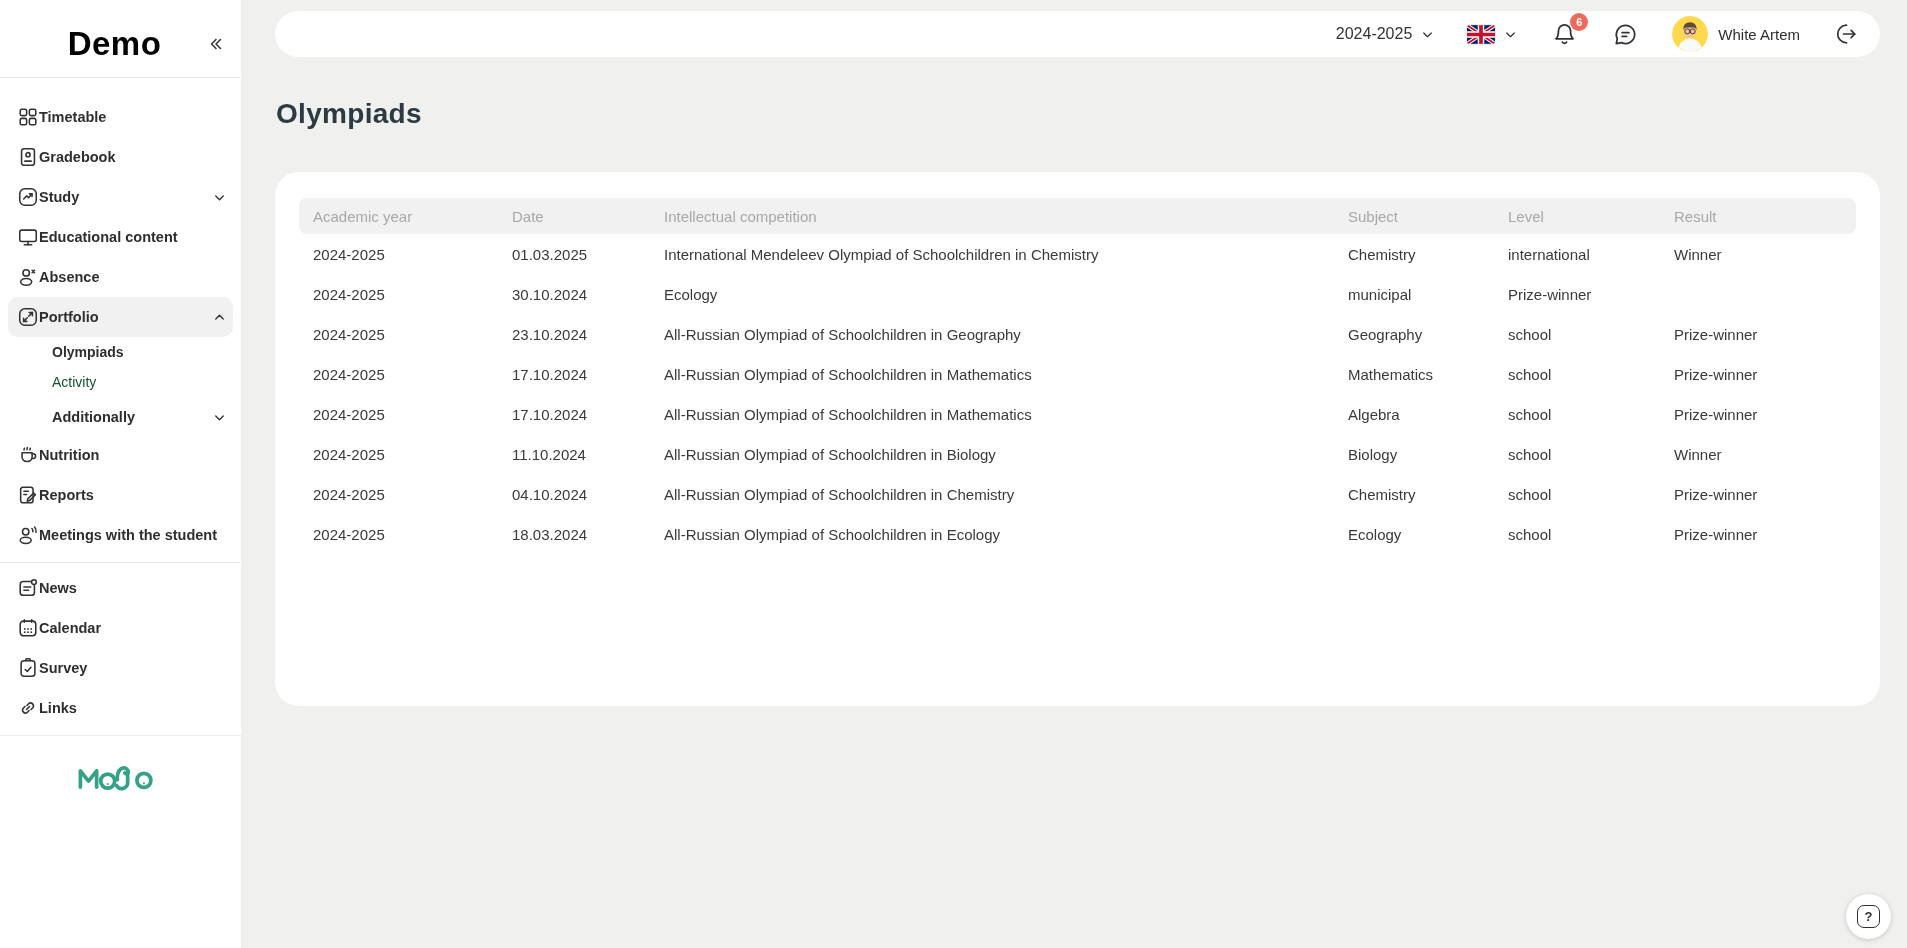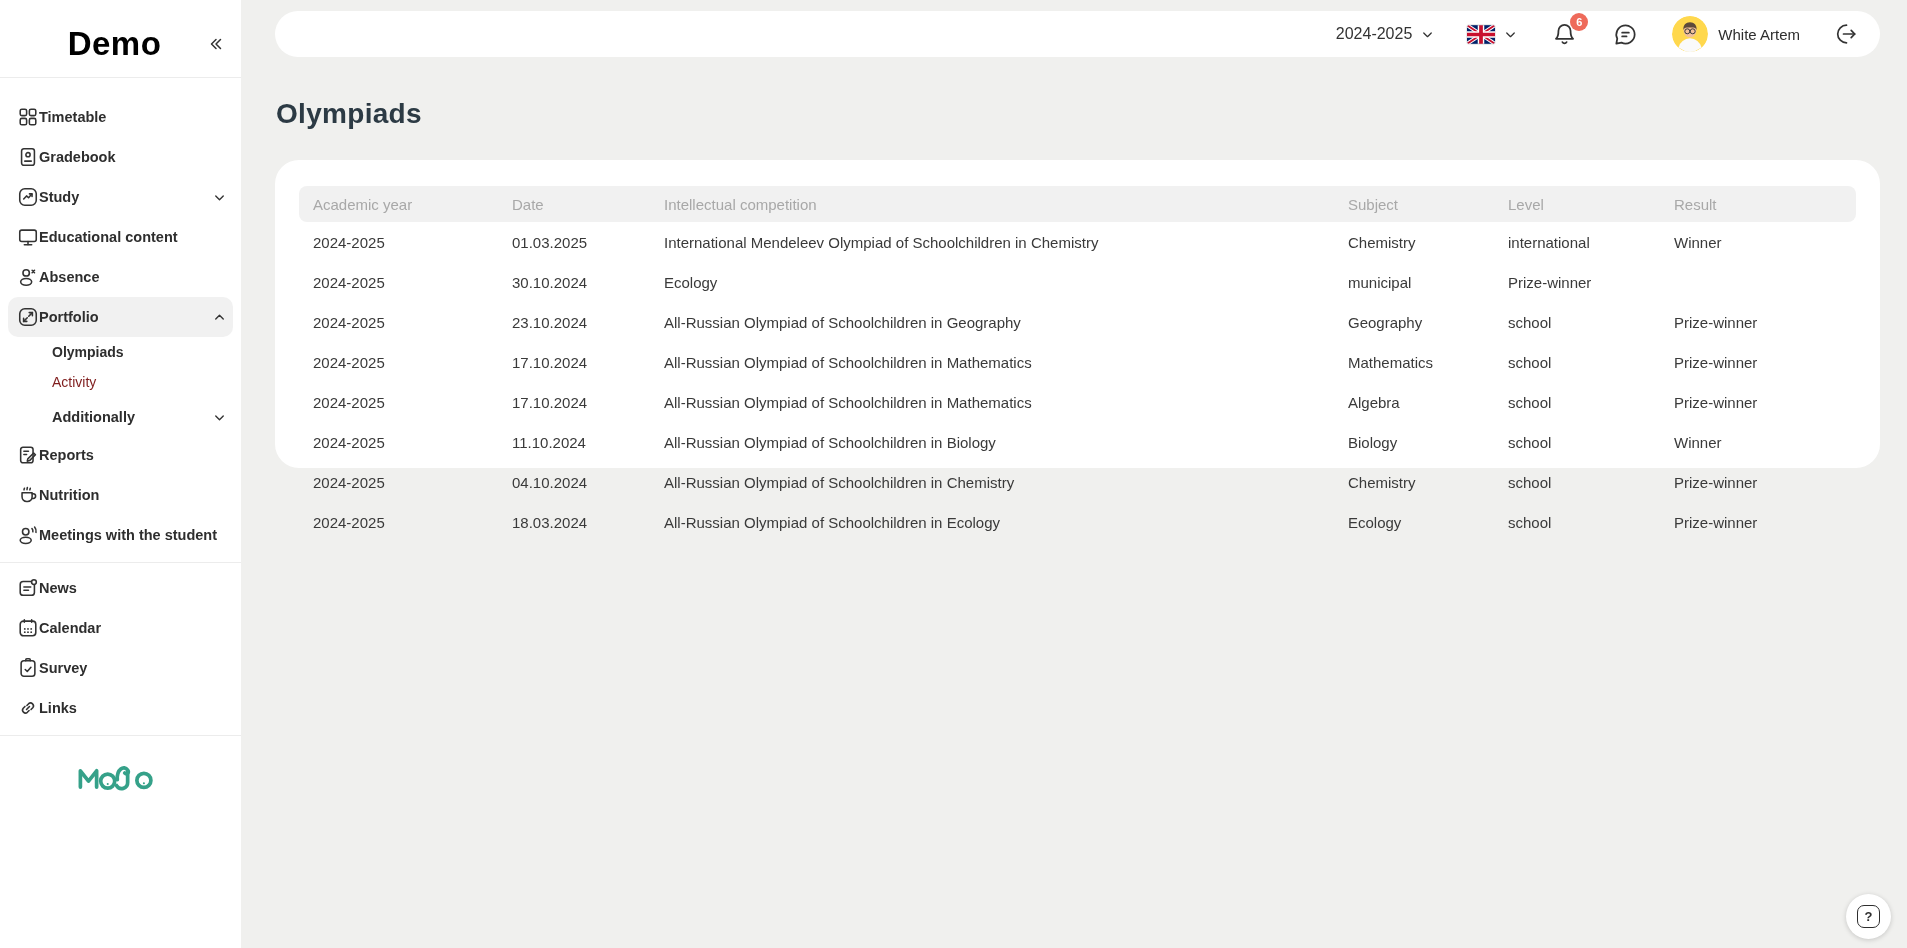--- a/index.html
+++ b/index.html
@@ -28,21 +28,21 @@
     height:40px; margin:0 8px; padding:0 6px 0 9px; border-radius:10px;
     display:flex; align-items:center; cursor:pointer; white-space:nowrap;
   }
   .nav-item.active { background:#f1f1f1; }
   .nav-item .nav-label { font-size:14.5px; font-weight:700; color:#2e2e2e; }
   .nav-item .chev { margin-left:auto; }
   .sub-item {
     height:30px; margin:0 8px; padding-left:44px; border-radius:8px;
     display:flex; align-items:center; cursor:pointer; white-space:nowrap;
   }
-  .sub-item .sub-label { font-size:14px; color:#7f1d1d; }
+  .sub-item .sub-label { font-size:14px; color:#14532d; }
   .sub-item.active .sub-label { font-weight:700; color:#2e2e2e; }
   .section-item { height:36px; margin:2px 8px 0; padding:0 6px 0 44px; display:flex; align-items:center; cursor:pointer; }
   .section-item .nav-label { font-size:14.5px; font-weight:700; color:#2e2e2e;text-align:right; }
   .section-item .chev { margin-left:auto; }
   .nav .gap-divider { margin:7px 0 5px; }
   .logo-wrap { margin-top:8px; display:flex; justify-content:center; }
 
   
   .topbar {
     position:absolute; left:275px; top:11px; width:1605px; height:46px;
@@ -61,21 +61,21 @@
   }
   .user { display:flex; align-items:center; gap:10px; background:none; border:none; cursor:pointer; }
   .user-name { font-size:15px; font-weight:400; color:#2e2e2e; }
 
   
   .page-title {
     position:absolute; left:276px; top:98px;
     font-size:28px; font-weight:700; color:#2c3a44; letter-spacing:.3px;
   }
   .card {
-    position:absolute; left:275px; top:160px; width:1605px; height:308px;
+    position:absolute; left:275px; top:172px; width:1605px; height:534px;
     background:#fff; border-radius:24px; padding:26px 24px 0;
   }
   .tbl-head {
     height:36px; background:#f1f1f1; border-radius:8px;
     display:grid; grid-template-columns:199px 152px 684px 160px 166px 1fr;
     align-items:center;
   }
   .tbl-head .th { padding-left:14px; font-size:15px; color:#a8a8a8; font-weight:400; }
   .tbl-row {
     height:40px;
@@ -207,40 +207,40 @@
       <span class="chev">
         <svg class="ic" width="15" height="15" viewBox="0 0 24 24" style="stroke-width:2.2">
             <polyline points="6,9.5 12,15.5 18,9.5"></polyline>
           </svg>
       </span>
     </div>
 
     <div class="nav-item">
       <span>
         <svg class="ic" width="22" height="22" viewBox="0 0 24 24">
-          <rect x="4" y="3.5" width="13.5" height="17" rx="2.5"></rect>
-          <path d="M7.5 8h5"></path>
-            <path d="M7.5 11.5h3"></path>
-          <path d="M11.8 16.2l6.4-6.4 1.9 1.9-6.4 6.4-2.5.6z"></path>
-        </svg>
-      </span>
-      <span class="nav-label">Reports</span>
-    </div>
-
-    <div class="nav-item">
-      <span>
-        <svg class="ic" width="22" height="22" viewBox="0 0 24 24">
           <path d="M5.5 9.5h11v4.5a5 5 0 0 1-5 5h-1a5 5 0 0 1-5-5z"></path>
           <path d="M16.5 10.6h1.2a2.6 2.6 0 1 1 0 5.2h-1.2"></path>
           <path d="M7.6 6.4l.5-1.8"></path>
             <path d="M10.9 6.2l.4-2.4"></path>
             <path d="M14 6.4l.5-1.8"></path>
         </svg>
       </span>
       <span class="nav-label">Nutrition</span>
+    </div>
+
+    <div class="nav-item">
+      <span>
+        <svg class="ic" width="22" height="22" viewBox="0 0 24 24">
+          <rect x="4" y="3.5" width="13.5" height="17" rx="2.5"></rect>
+          <path d="M7.5 8h5"></path>
+            <path d="M7.5 11.5h3"></path>
+          <path d="M11.8 16.2l6.4-6.4 1.9 1.9-6.4 6.4-2.5.6z"></path>
+        </svg>
+      </span>
+      <span class="nav-label">Reports</span>
     </div>
 
     <div class="nav-item">
       <span>
         <svg class="ic" width="22" height="22" viewBox="0 0 24 24">
           <circle cx="9.5" cy="8.5" r="3.5"></circle>
             <ellipse cx="9.5" cy="17.8" rx="6" ry="3.4"></ellipse>
           <path d="M16.3 4.9a4.3 4.3 0 0 1 1 3.6"></path>
             <path d="M19.2 3.3a7 7 0 0 1 1.5 5.8"></path>
         </svg>

